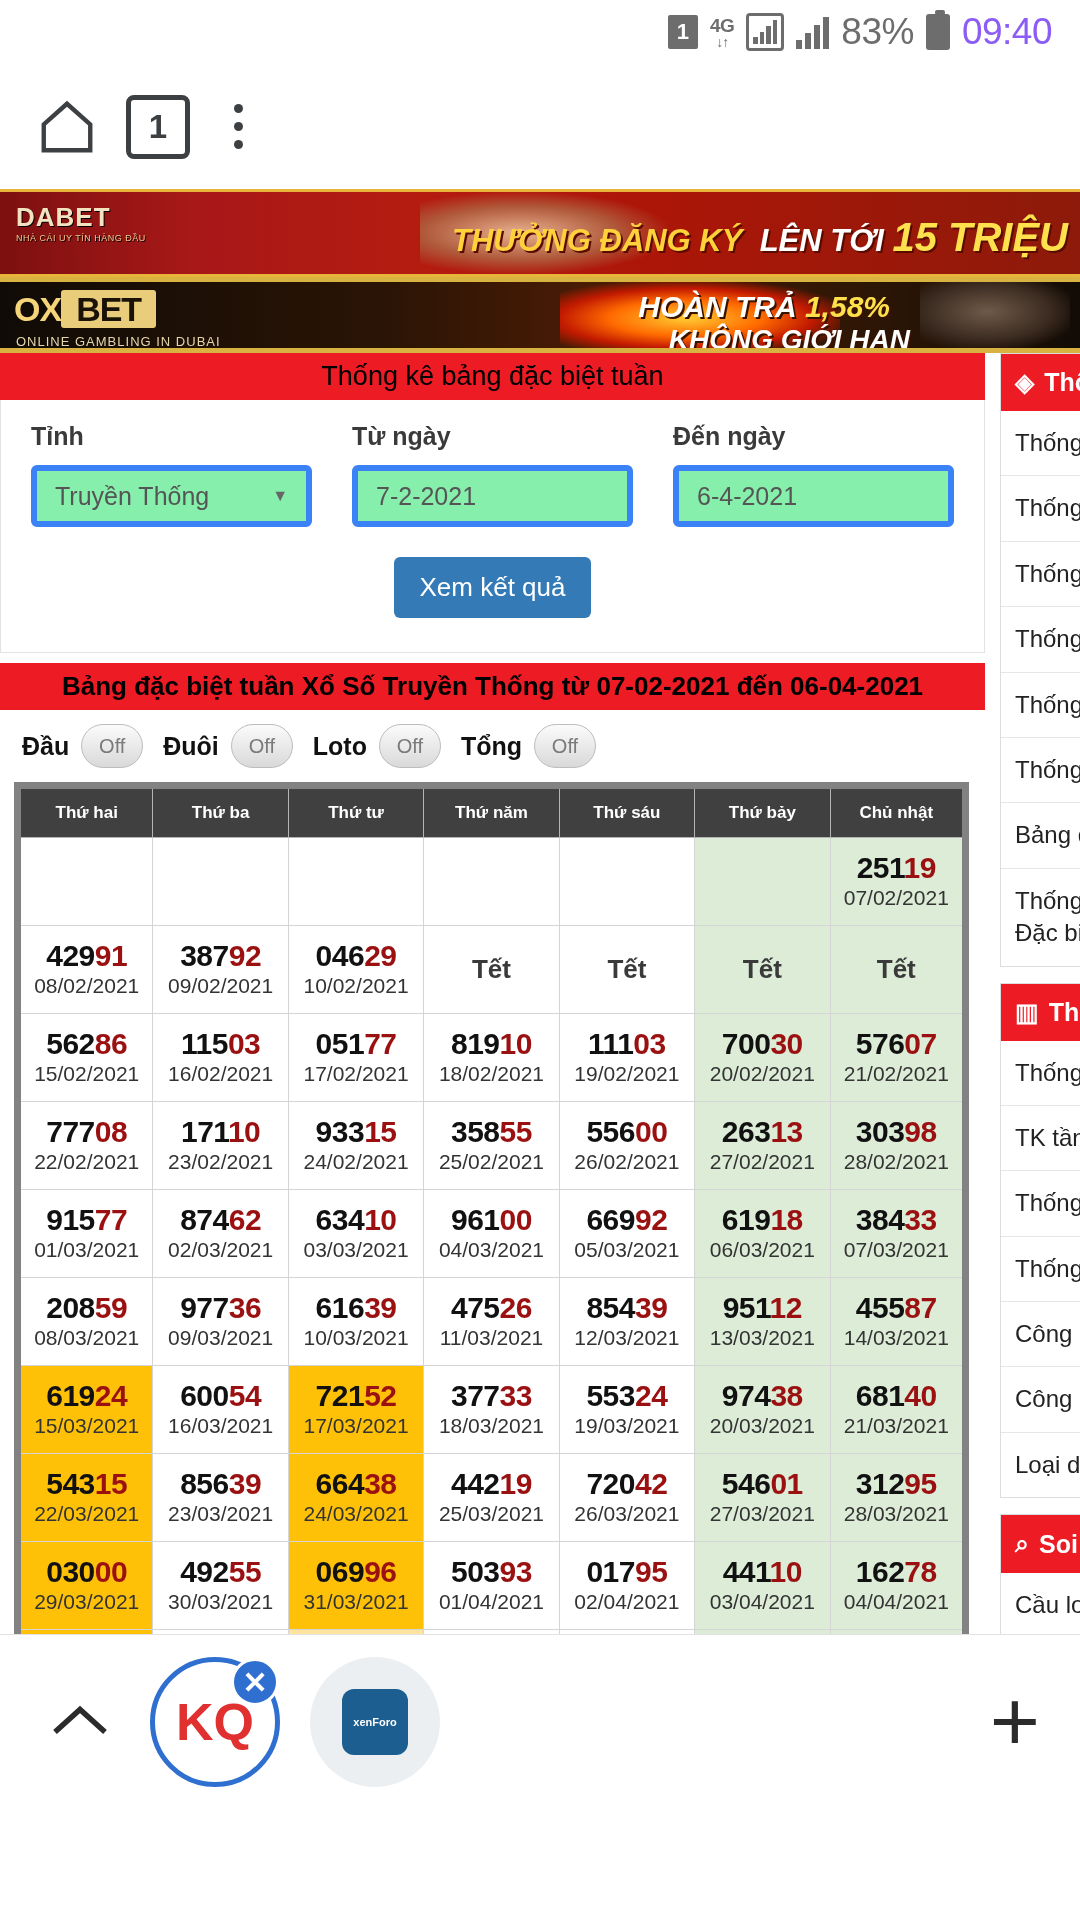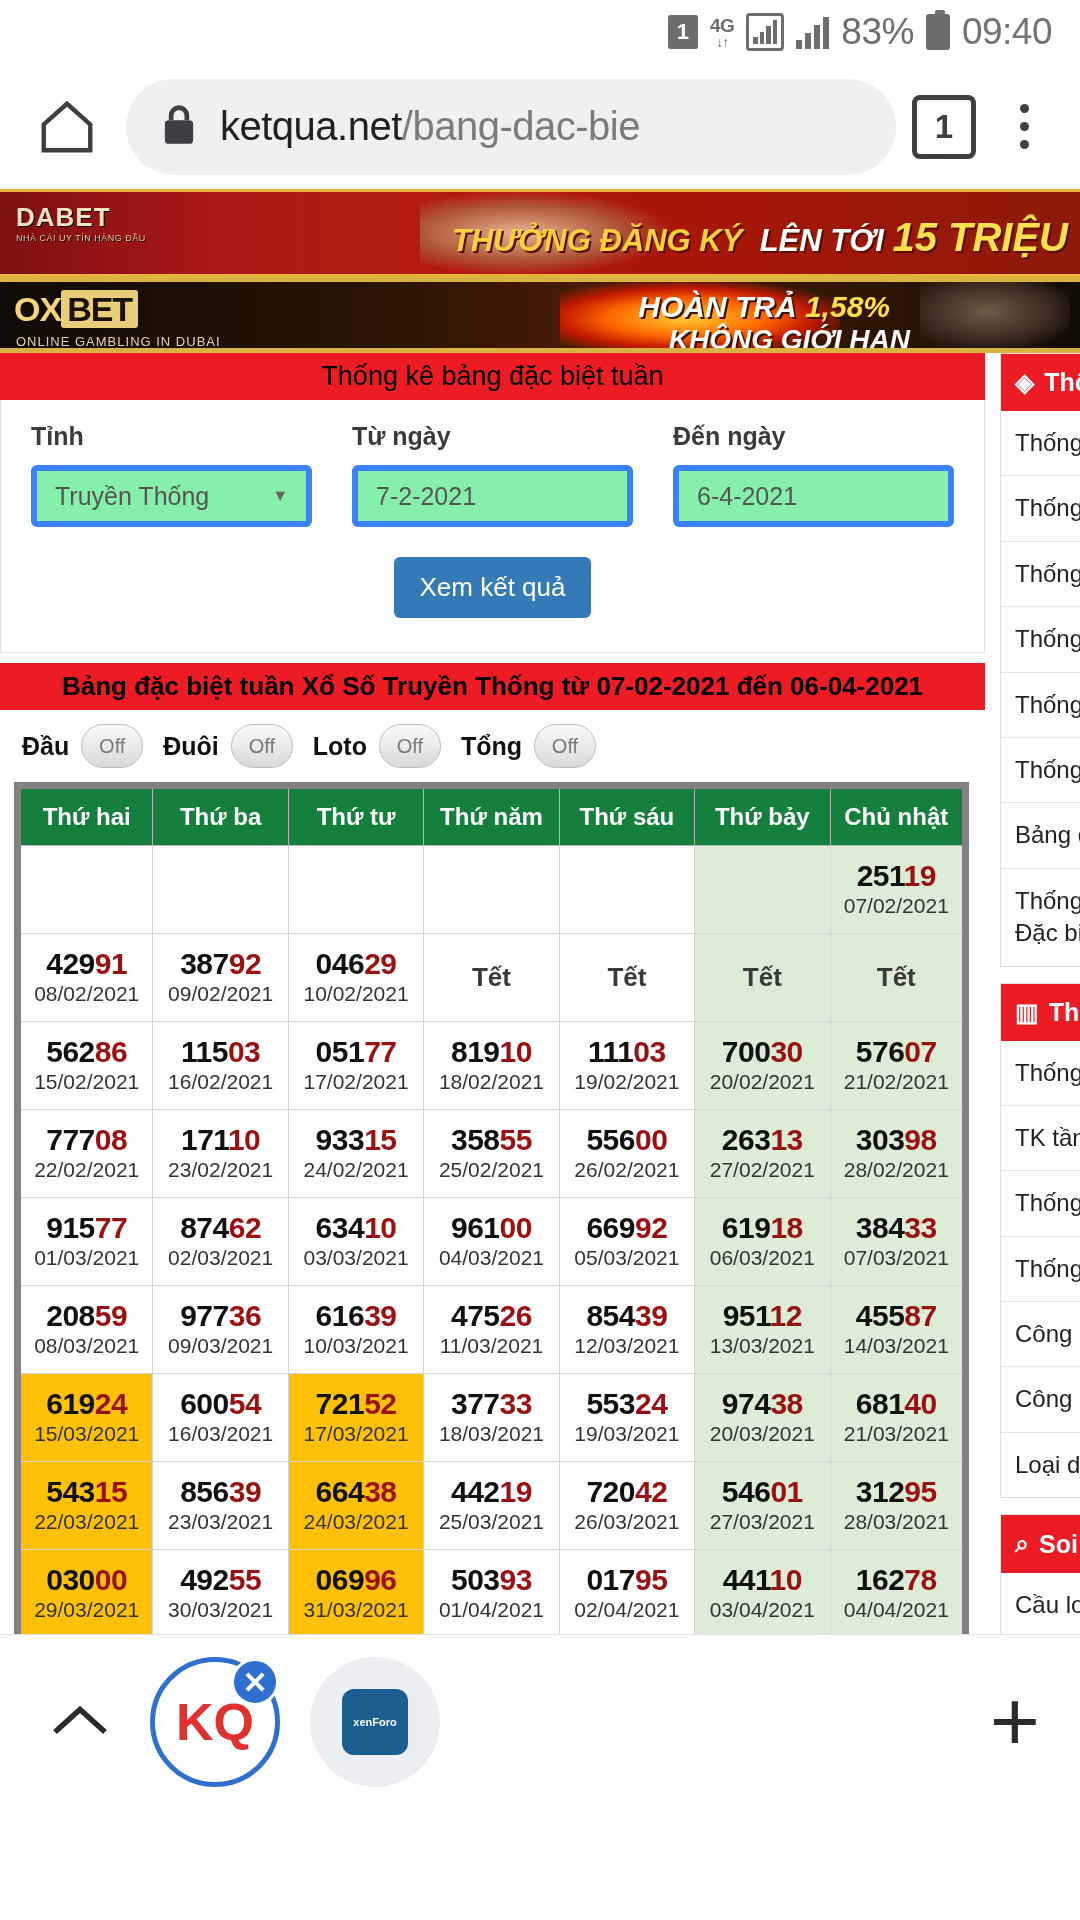--- a/index.html
+++ b/index.html
@@ -34,21 +34,21 @@
   .sig-boxed i:nth-child(4){height:24px;}
   .sig-plain{display:flex;align-items:flex-end;gap:3px;height:34px;}
   .sig-plain i{display:block;width:6px;background:#6d6d6d;}
   .sig-plain i:nth-child(1){height:9px;}
   .sig-plain i:nth-child(2){height:16px;}
   .sig-plain i:nth-child(3){height:24px;}
   .sig-plain i:nth-child(4){height:32px;}
   .battpct{font-size:37px;color:#6d6d6d;letter-spacing:-0.5px;}
   .battery{width:24px;height:36px;border:3px solid #6d6d6d;border-radius:3px;position:relative;background:#6d6d6d;}
   .battery:before{content:"";position:absolute;top:-7px;left:6px;width:10px;height:5px;background:#6d6d6d;border-radius:2px;}
-  .clock{font-size:37px;color:#737373;letter-spacing:-0.5px;}
+  .clock{font-size:37px;color:#8b5cf6;letter-spacing:-0.5px;}
 
   
   .browserbar{
     height:125px;width:1080px;display:flex;align-items:center;
     background:#fff;padding:0 24px;gap:16px;
   }
   .home-btn{width:86px;height:86px;display:flex;align-items:center;justify-content:center;}
   .omnibox{
     flex:1;height:96px;background:#f0f0f2;border-radius:48px;
     display:flex;align-items:center;padding:0 34px;gap:22px;overflow:hidden;
@@ -72,21 +72,21 @@
   .ad1{height:88px;width:1080px;background:linear-gradient(90deg,#7d1010 0%,#a81818 18%,#b41c10 38%,#ac1608 60%,#8d1a0a 100%);position:relative;overflow:hidden;border-top:3px solid #e8b53a;border-bottom:3px solid #e8b53a;}
   .ad1 .dabet{position:absolute;left:16px;top:10px;font-size:26px;font-weight:bold;color:#f2e2c0;letter-spacing:1px;text-shadow:1px 1px 0 #000;}
   .ad1 .dabet small{display:block;font-size:9px;letter-spacing:0.5px;color:#e9c98d;font-weight:normal;}
   .ad1 .txt{position:absolute;right:12px;top:23px;font-size:31px;font-weight:bold;color:#ffd23c;text-shadow:2px 2px 0 #5a0b00;white-space:nowrap;font-style:italic;}
   .ad1 .txt b{color:#fff;}
   .ad1 .txt .big{color:#ffe14d;font-size:40px;}
   .ad1 .girl{position:absolute;left:420px;top:0;width:250px;height:100%;background:radial-gradient(ellipse at 40% 50%, #e8b28f 0%, #b05a3c 45%, rgba(160,40,20,0) 72%);}
 
   .ad2{height:76px;width:1080px;background:linear-gradient(90deg,#100b06 0%,#2a1405 35%,#4a1c05 55%,#2e1605 80%,#120c06 100%);position:relative;overflow:hidden;border-top:5px solid #d8b341;border-bottom:5px solid #d8b341;}
   .ad2 .oxbet{position:absolute;left:14px;top:8px;color:#f5d57a;font-size:34px;font-weight:bold;letter-spacing:-1px;}
-  .ad2 .oxbet .bet{background:#e9cd7a;color:#1a1207;padding:0 6px;border-radius:3px;}
+  .ad2 .oxbet .bet{background:#e9cd7a;color:#1a1207;padding:0 15px;border-radius:3px;}
   .ad2 .oxsub{position:absolute;left:16px;top:52px;color:#e6d6ab;font-size:13px;letter-spacing:1px;}
   .ad2 .l1{position:absolute;right:190px;top:8px;color:#fff;font-size:30px;font-weight:bold;font-style:italic;text-shadow:2px 2px 0 #3a1200;white-space:nowrap;}
   .ad2 .l1 em{color:#ffe04a;font-style:italic;}
   .ad2 .l2{position:absolute;right:170px;top:42px;color:#fff;font-size:28px;font-weight:bold;font-style:italic;text-shadow:2px 2px 0 #3a1200;white-space:nowrap;}
   .ad2 .fire{position:absolute;left:560px;top:0;width:280px;height:100%;background:radial-gradient(ellipse at 45% 55%, #ffcc33 0%, #ff6a00 35%, #c21a00 58%, rgba(60,10,0,0) 78%);}
   .ad2 .man{position:absolute;right:10px;top:0;width:150px;height:100%;background:radial-gradient(ellipse at 45% 45%, #6e5a48 0%, #3a2a20 55%, rgba(20,12,8,0) 80%);}
 
   .content-wrap{display:flex;width:1360px;align-items:flex-start;}
   .maincol{width:985px;flex:none;}
   .sidecol{width:375px;flex:none;padding-left:15px;}
@@ -118,21 +118,21 @@
     background:linear-gradient(#fbfbfb,#d9d9d9);
     border:1px solid #bdbdbd;font-size:20px;color:#7a7a7a;font-weight:normal;
     margin-right:10px;
   }
 
   table.lot{
     border-collapse:collapse;width:955px;margin:4px 14px 0;
     border:7px solid #828282;table-layout:fixed;
   }
   table.lot th{
-    background:#15803d;color:#fff;font-size:24px;font-weight:bold;
+    background:#404040;color:#fff;font-size:17px;font-weight:bold;
     padding:14px 0;text-align:center;border:1px solid #b4b4b4;
   }
   table.lot td{
     border:1px solid #d5d5d5;text-align:center;vertical-align:middle;
     height:88px;background:#fff;
   }
   table.lot td.sat,table.lot td.sun{background:#dcecd7;}
   table.lot td.hl{background:#ffc107;}
   table.lot td.hl-soft{background:#ffe4a0;}
   .num{font-size:30px;font-weight:bold;color:#111;letter-spacing:-0.5px;line-height:1.05;}
@@ -192,29 +192,20 @@
   <div class="battpct">83%</div>
   <div class="battery"></div>
   <div class="clock">09:40</div>
 </div>
 
 <div class="browserbar">
   <div class="home-btn">
     <svg width="62" height="62" viewBox="0 0 24 24" fill="none" stroke="#3c4043" stroke-width="1.7">
       <path d="M12 3 L3 11 L3 21 L21 21 L21 11 Z"></path>
     </svg>
-  </div>
-  <div class="omnibox">
-    <span class="lock-ico">
-      <svg width="38" height="44" viewBox="0 0 24 28">
-          <rect x="3" y="11" width="18" height="15" rx="2.5" fill="#3c4043"></rect>
-          <path d="M7 11 V8 a5 5 0 0 1 10 0 V11" fill="none" stroke="#3c4043" stroke-width="3"></path>
-        </svg>
-    </span>
-    <span class="urltext"><span class="dom">ketqua.net</span><span class="path">/bang-dac-bie</span></span>
   </div>
   <div class="tabcount">1</div>
   <div class="kebab">
       <span></span>
       <span></span>
       <span></span>
     </div>
 </div>
 
 <div class="page">

